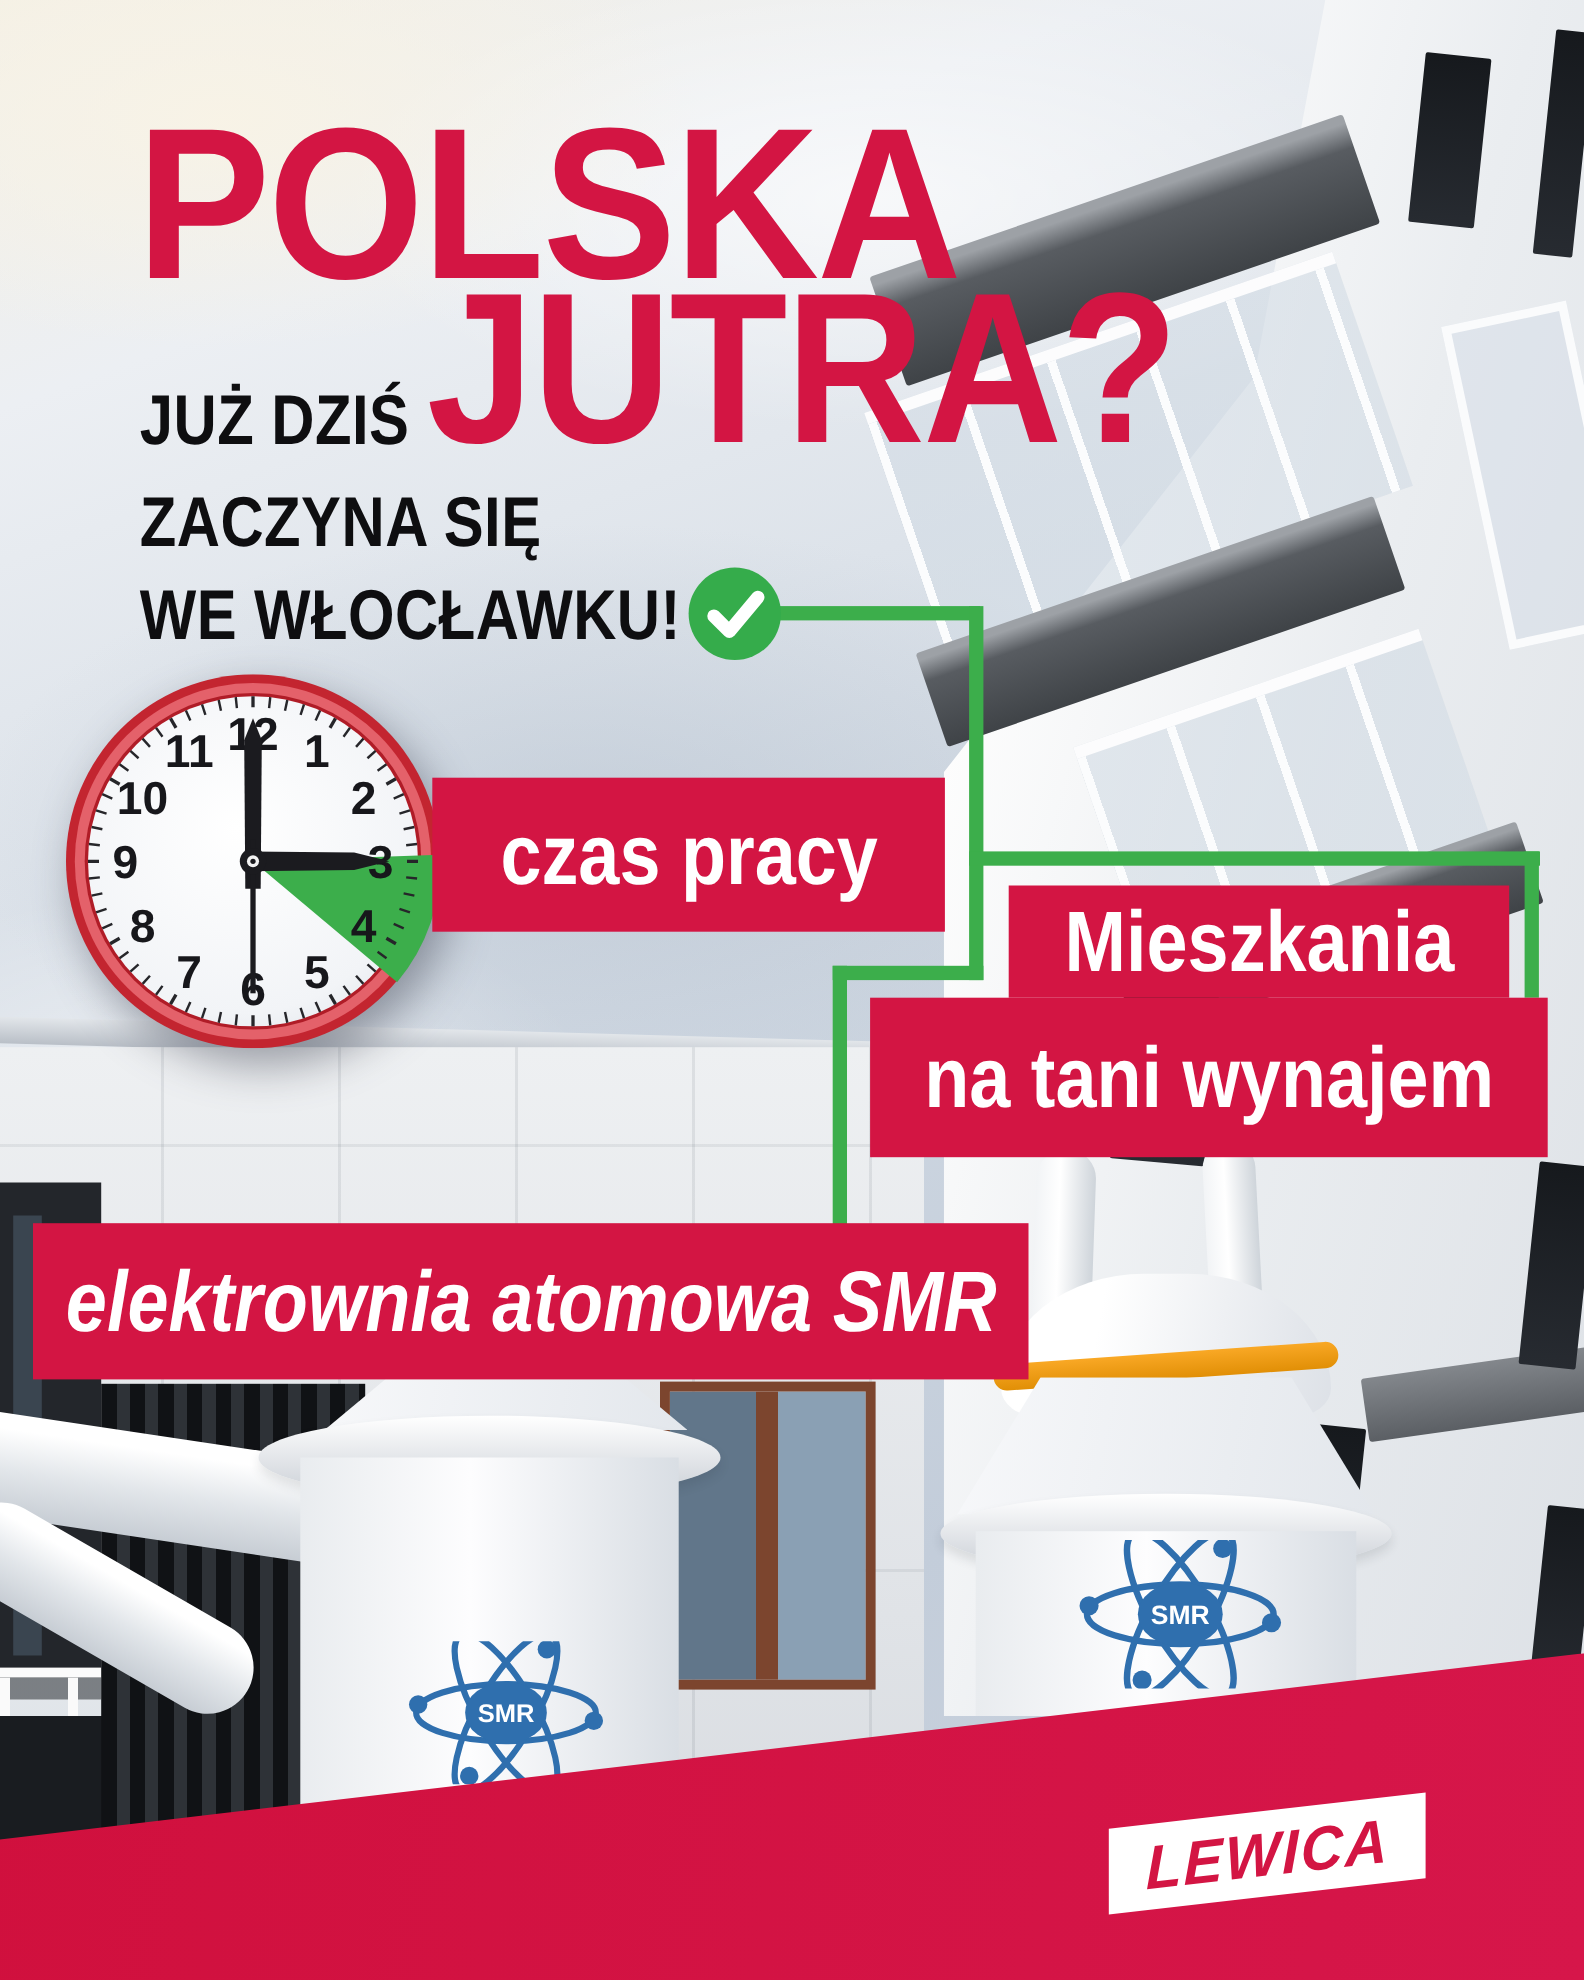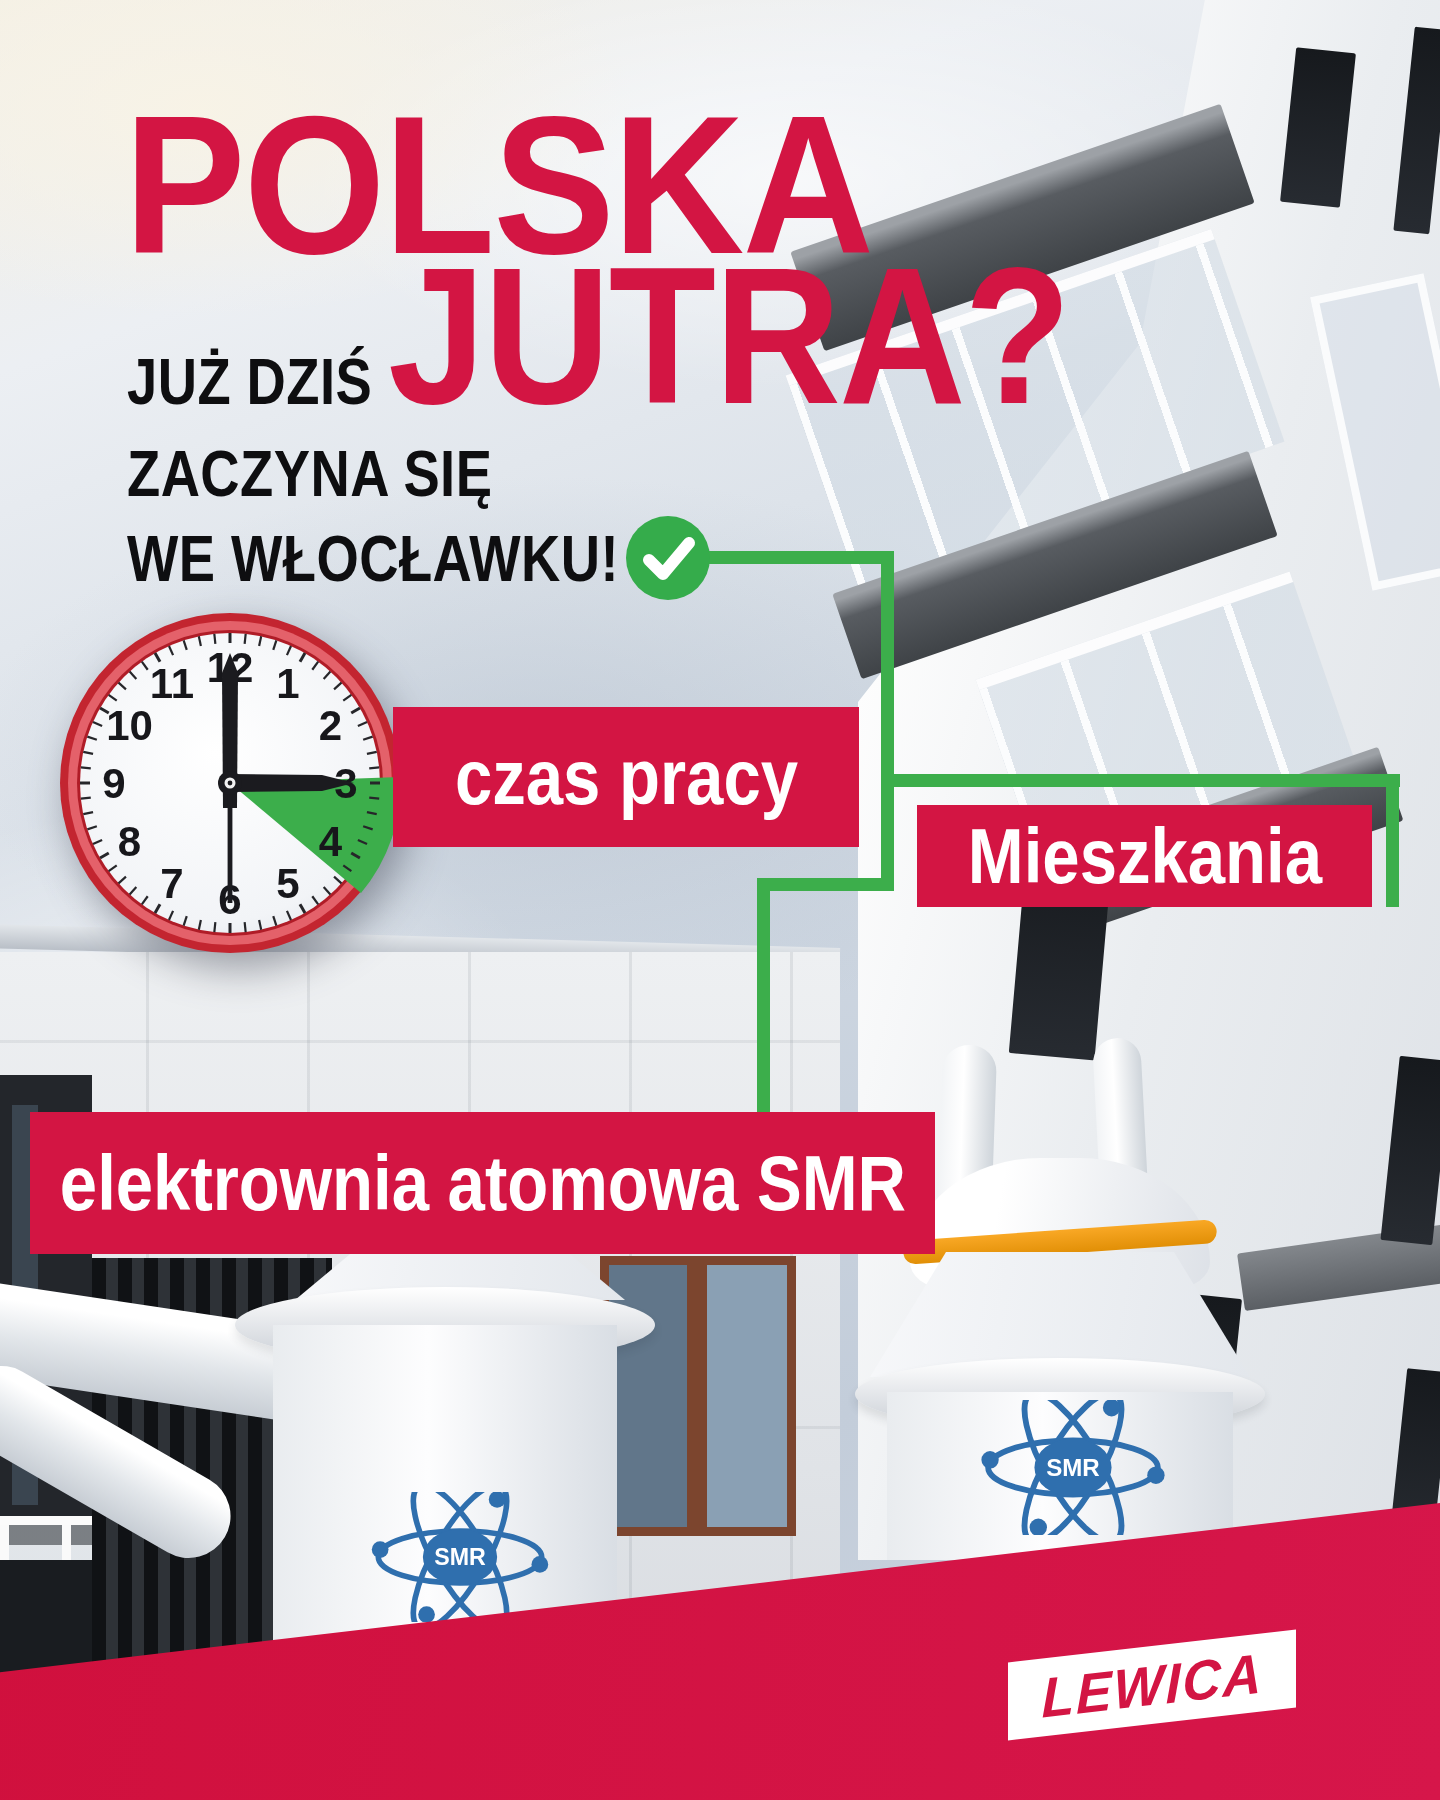--- a/index.html
+++ b/index.html
@@ -274,22 +274,25 @@
     <path d="M26,47 L40,61 L66,30" fill="none" stroke="#ffffff" stroke-width="12" stroke-linecap="round" stroke-linejoin="round"></path>
   </svg>
 
   <div class="banner" style="left:917px;top:805px;width:455px;height:102px;">
     <span>Mieszkania</span>
   </div>
 
   <div class="banner" style="left:393px;top:707px;width:466px;height:140px;">
     <span>czas pracy</span>
   </div>
-
-  <div class="banner" style="left:30px;top:1112px;width:905px;height:142px;">
+  <div class="banner" style="left:791px;top:907px;width:616px;height:145px;">
+    <span>na tani wynajem</span>
+  </div>
+
+  <div class="banner" style="left:30px;top:1112px;width:905px;height:142px;font-style:italic;">
     <span>elektrownia atomowa SMR</span>
   </div>
 
   <div class="headline" style="left:124px;top:88px;font-size:196px;letter-spacing:-2px;transform:scaleX(.93);">POLSKA</div>
   <div class="headline" style="left:388px;top:238px;font-size:195px;letter-spacing:-2px;transform:scaleX(.90);">JUTRA?</div>
   <div class="sub" style="left:127px;top:350px;">JUŻ DZIŚ</div>
   <div class="sub" style="left:127px;top:442px;">ZACZYNA SIĘ</div>
   <div class="sub" style="left:127px;top:527px;">WE WŁOCŁAWKU!</div>
 
   <div class="band"></div>

